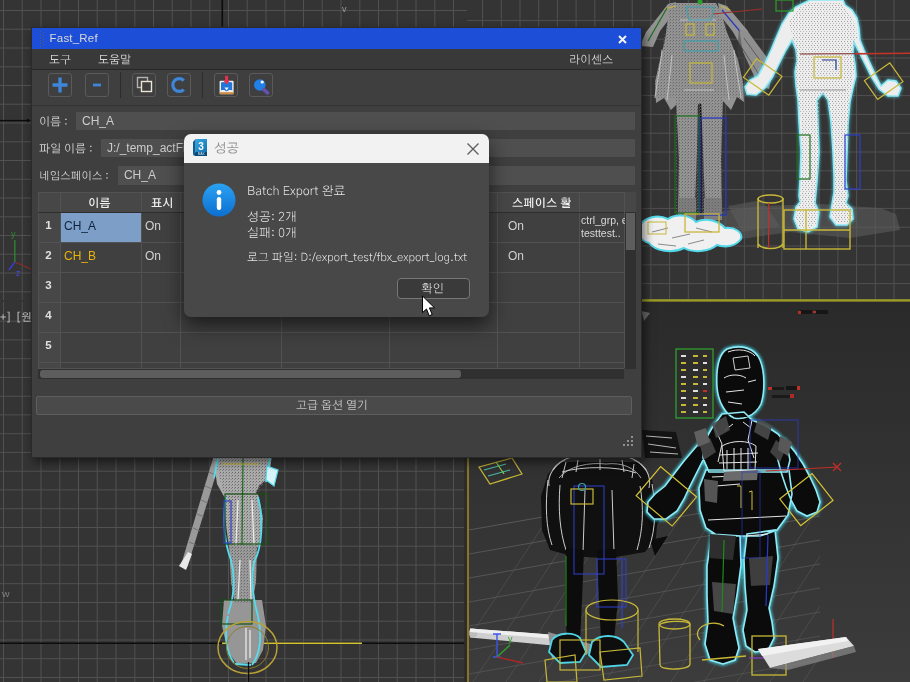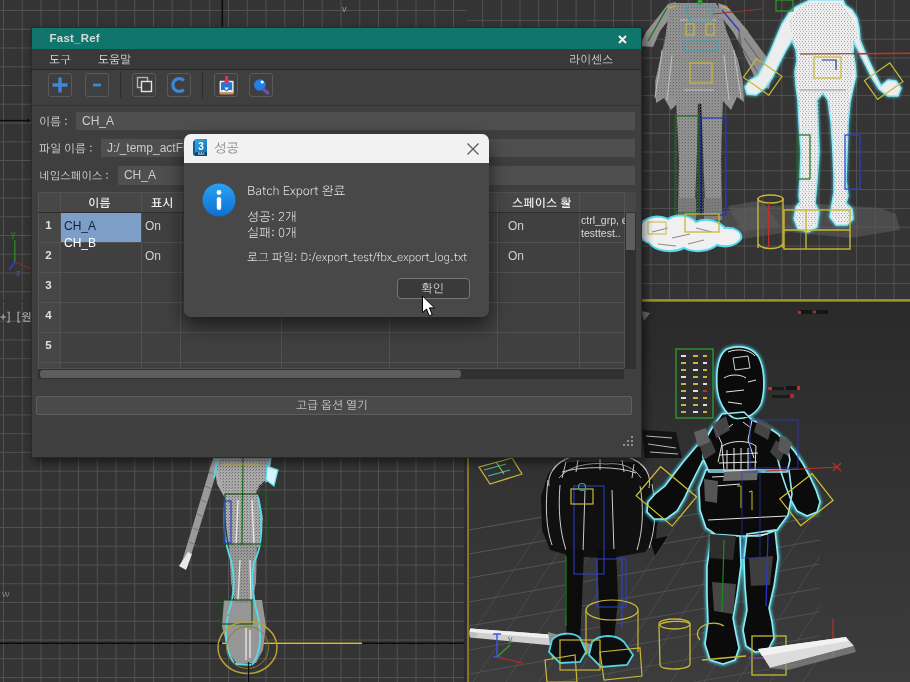--- a/index.html
+++ b/index.html
@@ -1,21 +1,21 @@
 <!DOCTYPE html>
 <html><head><meta charset="utf-8"><style>
 * { margin:0; padding:0; box-sizing:border-box; }
 html,body { width:910px; height:682px; overflow:hidden; background:#343434;
   font-family:"Liberation Sans",sans-serif; }
 #stage { position:relative; width:910px; height:682px; }
 .abs { position:absolute; }
 #win { position:absolute; left:30.6px; top:26.5px; width:611px; height:431.5px;
   background:#3f3f3f; border:1px solid #2a2a2a; z-index:10;
   box-shadow:3px 4px 9px rgba(0,0,0,0.55); }
-#titlebar { position:absolute; left:0; top:0; width:100%; height:22px; background:#0f766e;font-weight:bold; }
+#titlebar { position:absolute; left:0; top:0; width:100%; height:22px; background:#1d4ed8; }
 #title { position:absolute; left:18px; top:4.5px; font-size:11.5px; color:#d8d8d8; letter-spacing:0.2px; }
 #grip { position:absolute; left:8px; top:3px; width:5px; height:16px;
   background-image:repeating-linear-gradient(to bottom,#5d5d5d 0 1px,transparent 1px 3px),repeating-linear-gradient(to bottom,#5d5d5d 0 1px,transparent 1px 3px);
   background-size:1px 100%,1px 100%; background-position:0 0,3px 1.5px; background-repeat:no-repeat; }
 #menubar { position:absolute; left:0; top:21px; width:100%; height:21.5px; background:#393939; border-bottom:1.5px solid #262626; }
 #toolbar { position:absolute; left:0; top:44.5px; width:100%; height:34px; border-bottom:1px solid #333; }
 .tbtn { position:absolute; top:1.3px; width:24px; height:24px; border:1px solid #5a5a5a; border-radius:3px; }
 .tsep { position:absolute; top:0; width:1px; height:26px; background:#2c2c2c; }
 .inp { position:absolute; left:0; width:100%; height:18.6px; background:#4f4f4f;
   color:#cccccc; font-size:12px; line-height:18.6px; padding-left:6px; }
@@ -598,21 +598,21 @@
       <div class="abs" style="left:6.399999999999999px;top:304.5px;width:586px;height:1px;background:#525252"></div>
       <div class="abs" style="left:6.399999999999999px;top:334.5px;width:586px;height:1px;background:#525252"></div>
       <div class="abs" style="left:6.399999999999999px;top:340.5px;width:586px;height:1px;background:#525252"></div>
       <div class="abs" style="left:6.399999999999999px;top:184.5px;width:586px;height:1px;background:#2e2e2e"></div>
       <div class="abs" style="left:6.399999999999999px;top:191.5px;width:21px;text-align:center;font-size:11.5px;font-weight:bold;color:#e0e0e0">1</div>
       <div class="abs" style="left:6.399999999999999px;top:221.5px;width:21px;text-align:center;font-size:11.5px;font-weight:bold;color:#e0e0e0">2</div>
       <div class="abs" style="left:6.399999999999999px;top:251.5px;width:21px;text-align:center;font-size:11.5px;font-weight:bold;color:#e0e0e0">3</div>
       <div class="abs" style="left:6.399999999999999px;top:281.5px;width:21px;text-align:center;font-size:11.5px;font-weight:bold;color:#e0e0e0">4</div>
       <div class="abs" style="left:6.399999999999999px;top:311.5px;width:21px;text-align:center;font-size:11.5px;font-weight:bold;color:#e0e0e0">5</div>
       <div class="abs" style="left:32.4px;top:191.0px;font-size:12px;color:#10223a">CH_A</div>
-      <div class="abs" style="left:32.4px;top:208px;font-size:12px;color:#ffffff">CH_B</div>
+      <div class="abs" style="left:32.4px;top:221.0px;font-size:12px;color:#eab308">CH_B</div>
       <div class="abs" style="left:113.4px;top:191.0px;font-size:12px;color:#d0d0d0">On</div>
       <div class="abs" style="left:113.4px;top:221.0px;font-size:12px;color:#d0d0d0">On</div>
       <div class="abs" style="left:476.4px;top:191.0px;font-size:12px;color:#d0d0d0">On</div>
       <div class="abs" style="left:476.4px;top:221.0px;font-size:12px;color:#d0d0d0">On</div>
       <div class="abs" style="left:549.4px;top:186.0px;font-size:10.5px;line-height:13.5px;color:#d8d8d8">ctrl_grp, є<br>testtest..</div>
       <div class="abs" style="left:593.1px;top:164.5px;width:11px;height:20px;background:#474747"></div>
       <div class="abs" style="left:593.1px;top:184.5px;width:11px;height:156.5px;background:#303030"></div>
       <div class="abs" style="left:594.1px;top:185.5px;width:9px;height:37px;background:#5d5d5d"></div>
       <div class="abs" style="left:6.399999999999999px;top:341.2px;width:586px;height:10px;background:#303030"></div>
       <div class="abs" style="left:8.399999999999999px;top:342.5px;width:421px;height:7.5px;background:#5d5d5d;border-radius:3px"></div>

